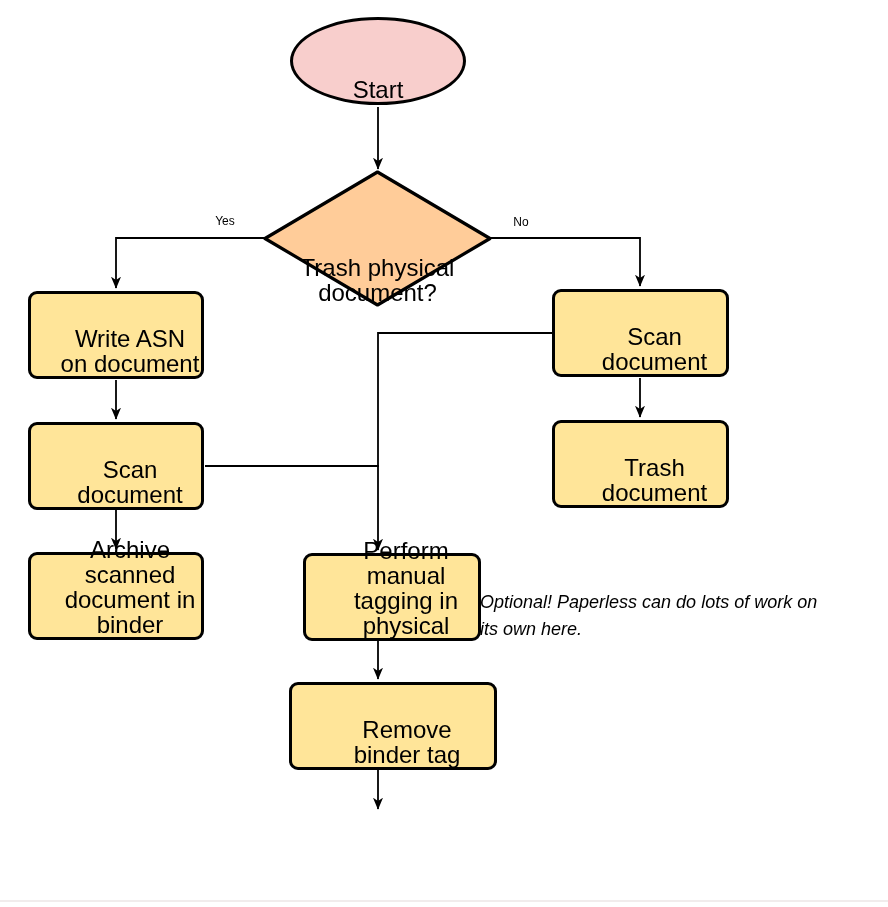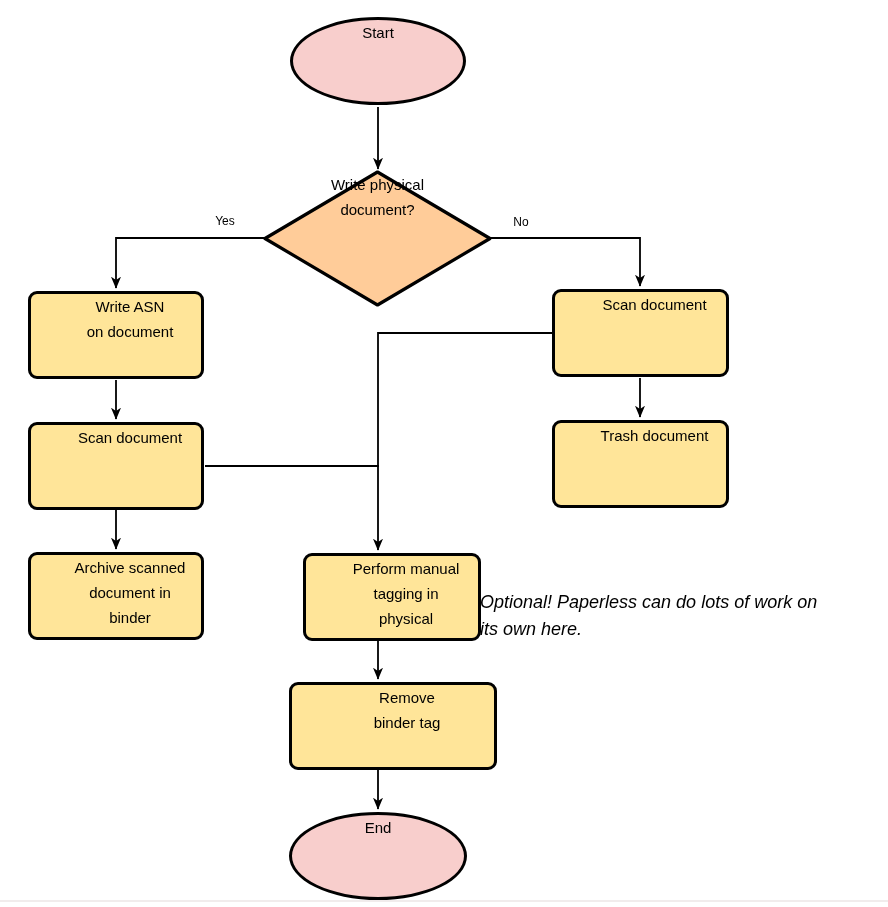--- a/index.html
+++ b/index.html
@@ -26,23 +26,23 @@
     fill: var(--decision-fill, #FFCC99);
     stroke: var(--stroke, #000);
     stroke-width: 3.2;
     stroke-linejoin: round;
   }
   .node {
     position: absolute;
     display: flex;
     flex-direction: column;
     align-items: center;
-    justify-content: flex-start;
+    justify-content: flex-end;
     text-align: center;
-    font-size: 15px;
+    font-size: 24px;
     line-height: 25px;
     box-sizing: border-box;
   }
   .node span { display: block; }
   .process {
     background: var(--process-fill, #FFE599);
     border: 3px solid var(--stroke, #000);
     border-radius: 9px;
     padding-left: 28px;
   }
@@ -102,21 +102,21 @@
     <polyline class="edge" points="378,770 378,809" marker-end="url(#arrow)"></polyline>
 
     <polygon class="diamond" points="377.5,172 490,238.5 377.5,305 265,238.5"></polygon>
   </svg>
 
   <div class="node terminal" style="left:290px;top:17px;width:176px;height:88px">
     <span>Start</span>
   </div>
 
   <div class="node decision-label" style="left:265px;top:172px;width:225px;height:133px">
-    <span>Write physical</span>
+    <span>Trash physical</span>
     <span>document?</span>
   </div>
 
   <div class="edge-label" style="left:203px;top:212px;width:44px">Yes</div>
   <div class="edge-label" style="left:499px;top:213px;width:44px">No</div>
 
   <div class="node process" style="left:28px;top:291px;width:176px;height:88px">
     <span>Write ASN</span>
     <span>on document</span>
   </div>
@@ -143,23 +143,20 @@
     <span>Perform manual</span>
     <span>tagging in</span>
     <span>physical</span>
   </div>
 
   <div class="node process" style="left:289px;top:682px;width:208px;height:88px">
     <span>Remove</span>
     <span>binder tag</span>
   </div>
 
-  <div class="node terminal" style="left:289px;top:812px;width:178px;height:88px">
-    <span>End</span>
-  </div>
 
   <div class="annotation">
     <span>Optional! Paperless can do lots of work on</span>
     <span>its own here.</span>
   </div>
 
   <div class="page-divider"></div>
 
 </div>
 

